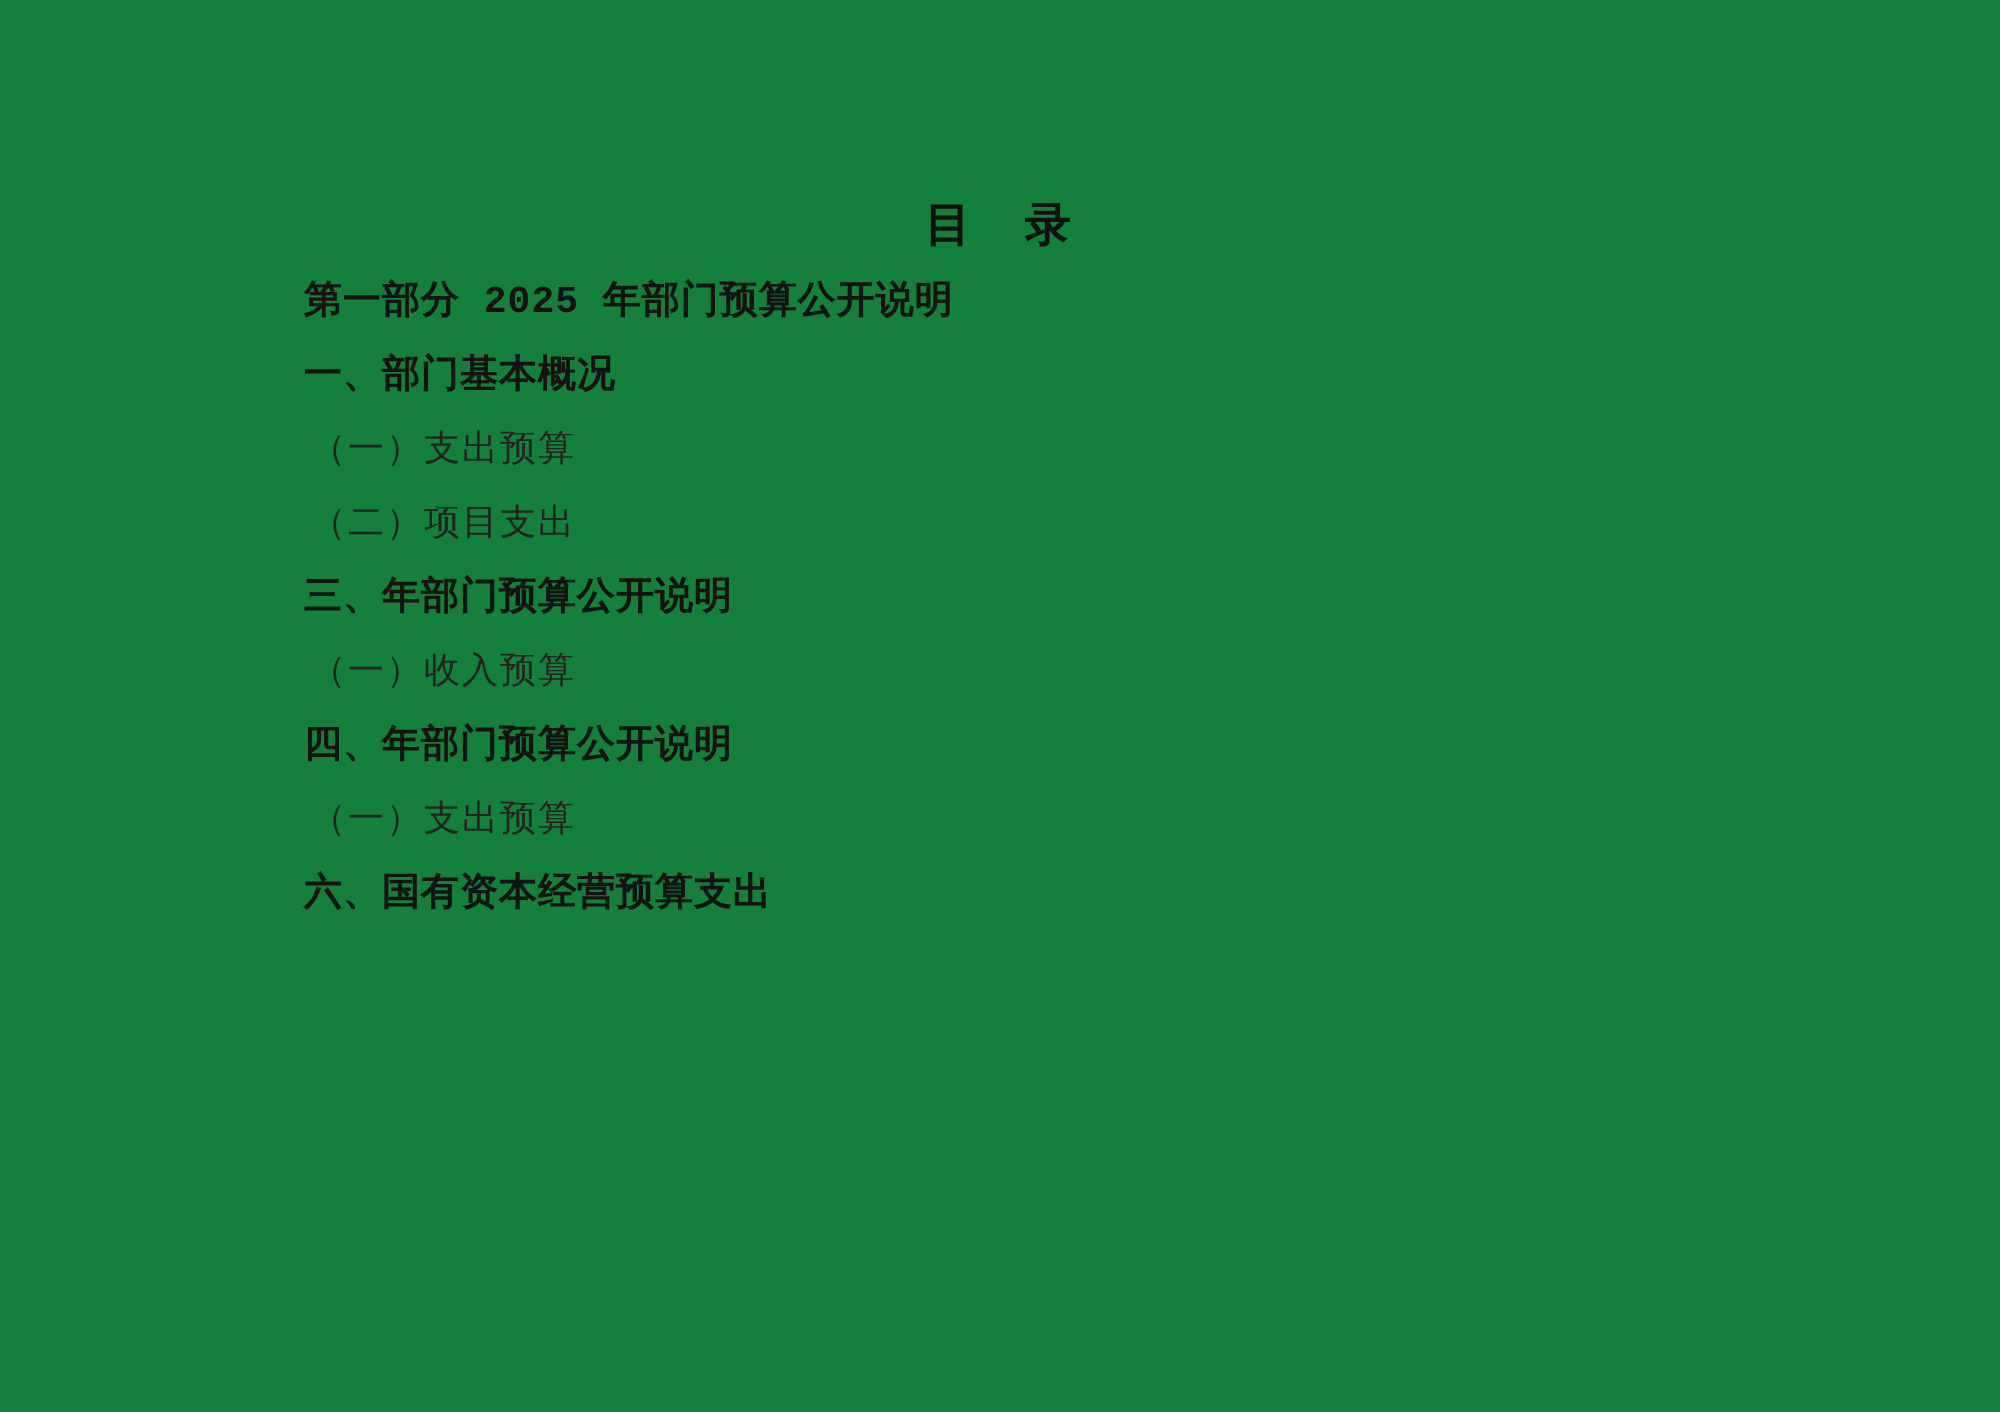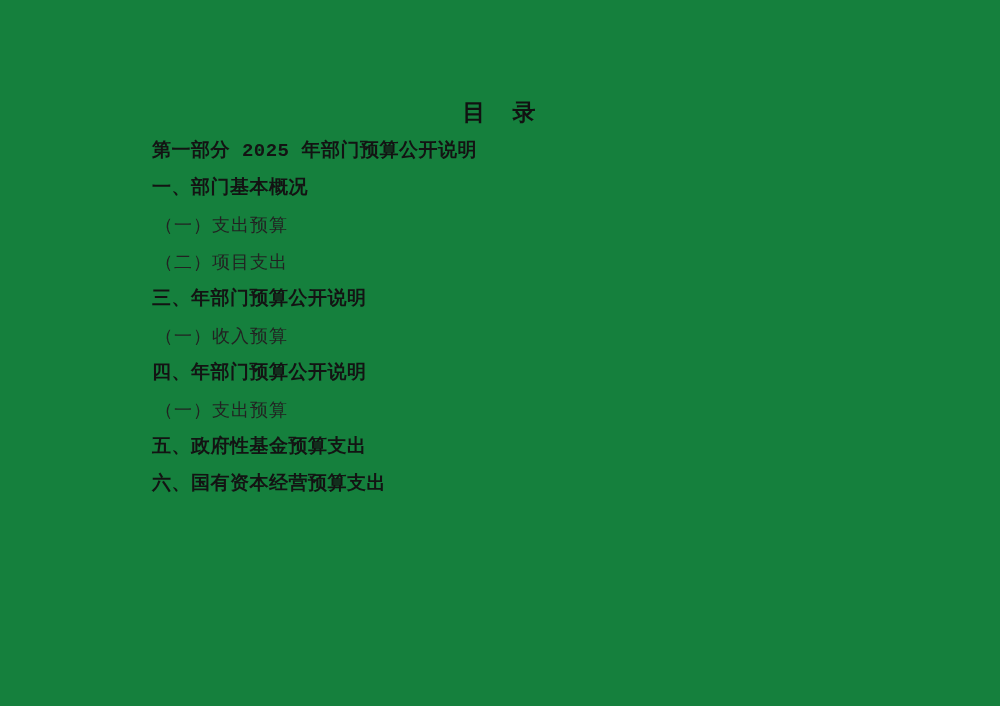--- a/index.html
+++ b/index.html
@@ -67,17 +67,16 @@
 
   <div class="toc">
     <div class="toc-line bold">第一部分 2025 年部门预算公开说明</div>
     <div class="toc-line bold">一、部门基本概况</div>
     <div class="toc-line kai">（一）支出预算</div>
     <div class="toc-line kai">（二）项目支出</div>
     <div class="toc-line bold">三、年部门预算公开说明</div>
     <div class="toc-line kai">（一）收入预算</div>
     <div class="toc-line bold">四、年部门预算公开说明</div>
     <div class="toc-line kai">（一）支出预算</div>
-    <div class="toc-line bold">五、政府性基金预算支出</div>
     <div class="toc-line bold">六、国有资本经营预算支出</div>
   </div>
 
 </div>
 
 </body></html>

